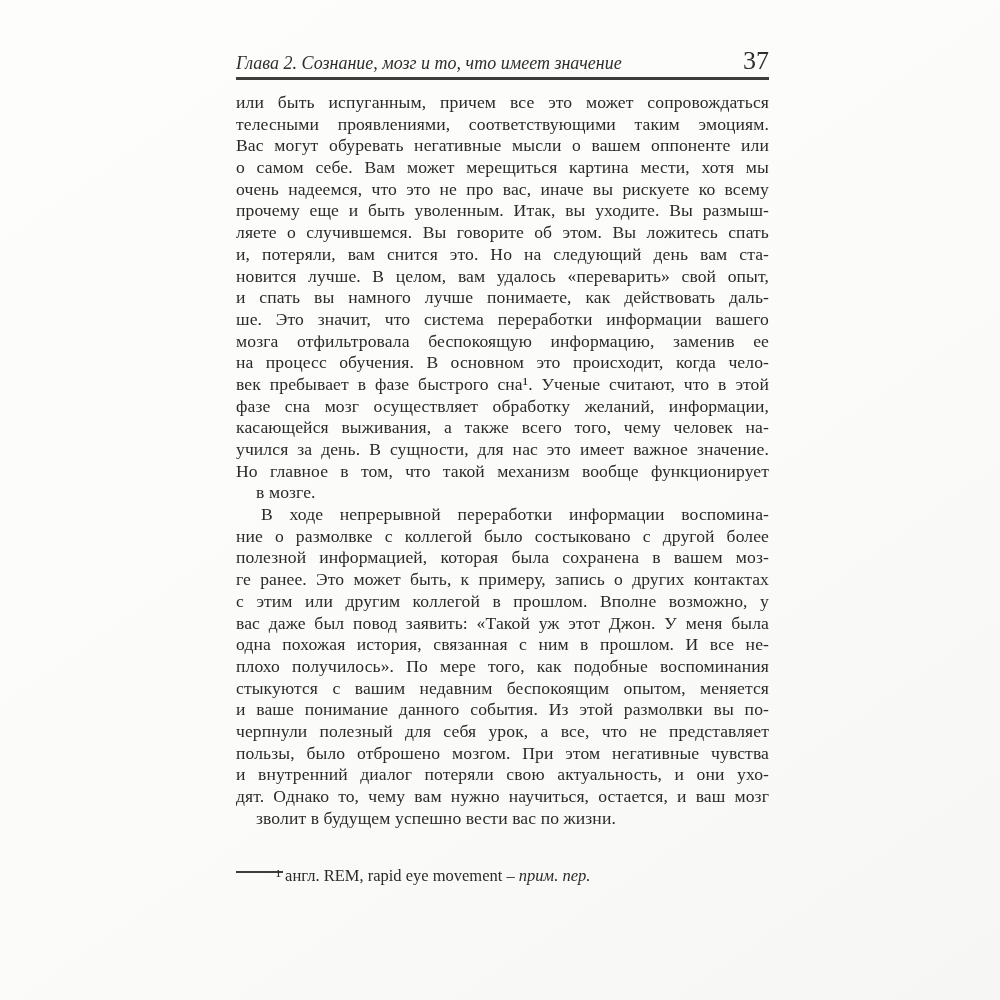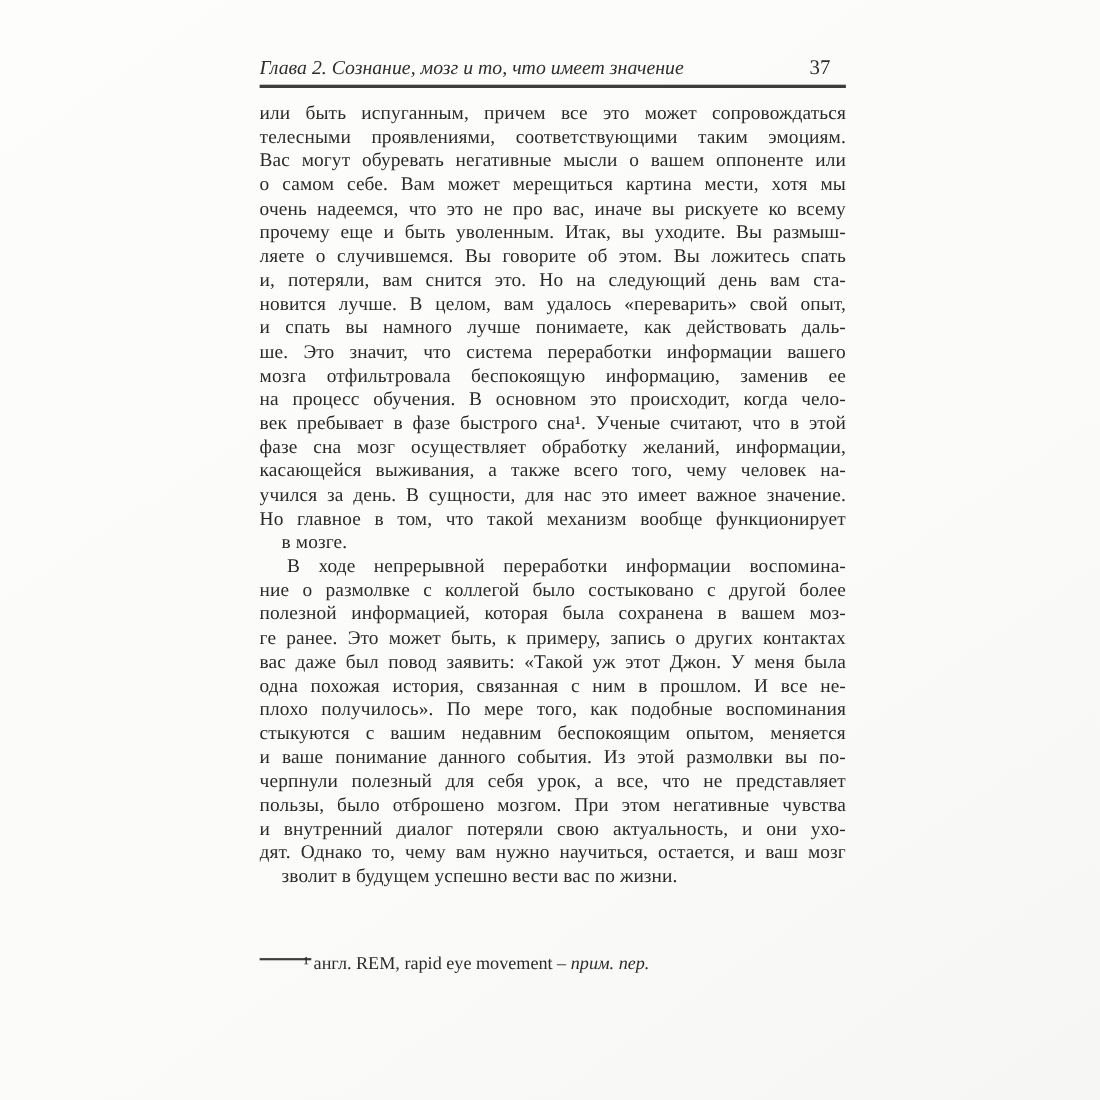--- a/index.html
+++ b/index.html
@@ -36,22 +36,22 @@
     text-align: left;
     font-style: italic;
     font-size: 18px;
     line-height: 22px;
     color: #2e2e2e;
     white-space: nowrap;
     overflow: hidden;
   }
   .header-pageno {
     width: 33px;
-    text-align: left;
-    font-size: 19px;
+    text-align: right;
+    font-size: 26px;
     line-height: 22px;
     color: #2e2e2e;
   }
   .header-rule {
     top: 77px;
     height: 3px;
     background: #3d3d3d;
   }
   
   .body-text {
@@ -127,20 +127,21 @@
       <div class="line">касающейся выживания, а также всего того, чему человек на-</div>
       <div class="line">учился за день. В сущности, для нас это имеет важное значение.</div>
       <div class="line">Но главное в том, что такой механизм вообще функционирует</div>
       <div class="line last">в мозге.</div>
     </div>
     <div>
       <div class="line indent">В ходе непрерывной переработки информации воспомина-</div>
       <div class="line">ние о размолвке с коллегой было состыковано с другой более</div>
       <div class="line">полезной информацией, которая была сохранена в вашем моз-</div>
       <div class="line">ге ранее. Это может быть, к примеру, запись о других контактах</div>
+      <div class="line">с этим или другим коллегой в прошлом. Вполне возможно, у</div>
       <div class="line">вас даже был повод заявить: «Такой уж этот Джон. У меня была</div>
       <div class="line">одна похожая история, связанная с ним в прошлом. И все не-</div>
       <div class="line">плохо получилось». По мере того, как подобные воспоминания</div>
       <div class="line">стыкуются с вашим недавним беспокоящим опытом, меняется</div>
       <div class="line">и ваше понимание данного события. Из этой размолвки вы по-</div>
       <div class="line">черпнули полезный для себя урок, а все, что не представляет</div>
       <div class="line">пользы, было отброшено мозгом. При этом негативные чувства</div>
       <div class="line">и внутренний диалог потеряли свою актуальность, и они ухо-</div>
       <div class="line">дят. Однако то, чему вам нужно научиться, остается, и ваш мозг</div>
       <div class="line last">зволит в будущем успешно вести вас по жизни.</div>

